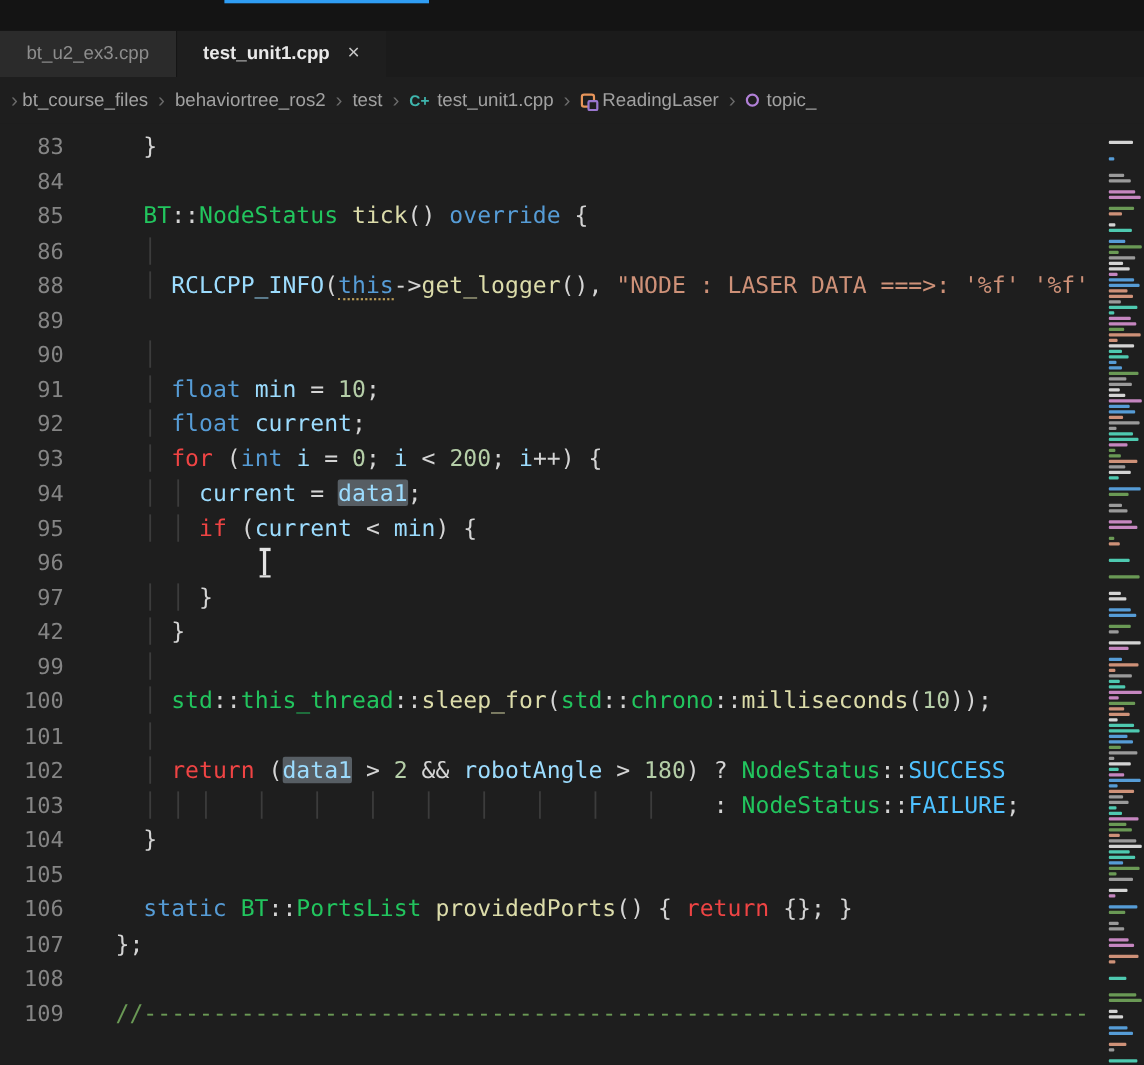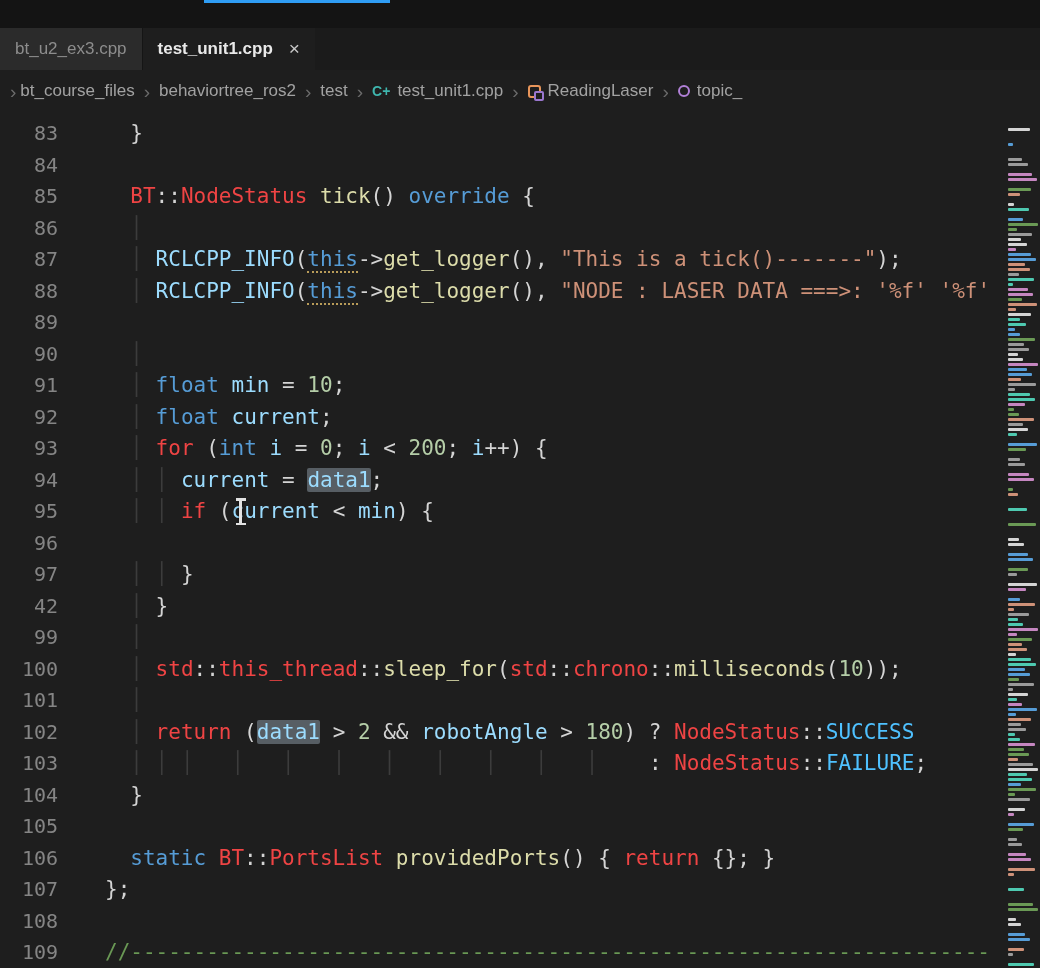--- a/index.html
+++ b/index.html
@@ -5,21 +5,21 @@
   * { box-sizing: border-box; margin: 0; padding: 0; }
   html,body { width:1040px; height:968px; overflow:hidden; background:#1e1e1e;
               font-family:"Liberation Sans", sans-serif; }
 
   
   .topstrip { position:relative; height:28px; background:#141414; }
   .topaccent { position:absolute; left:204px; top:0; width:186px; height:3px; background:#2f9df4; }
 
   
   .tabbar { height:42px; background:#1b1b1b; display:flex; align-items:stretch; }
-  .tab { display:flex; align-items:center; padding:0 15px; font-size:17px; cursor:pointer; }
+  .tab { display:flex; align-items:center; padding:0 24px; font-size:17px; cursor:pointer; }
   .tab.inactive { background:#2b2b2b; color:#8d8d8d; border-right:1px solid #151515; }
   .tab.active { background:#1e1e1e; color:#e9e9e9; font-weight:600; }
   .tab .close { margin-left:16px; font-size:19px; color:#c7c7c7; font-weight:400; }
 
   
   .crumbs { height:42px; background:#1e1e1e; display:flex; align-items:center;
             padding-left:10px; font-size:17px; color:#a2a2a2; white-space:nowrap; overflow:hidden; }
   .crumb { cursor:pointer; }
   .sep { color:#6b6b6b; margin:0 9px; font-size:19px; line-height:1; }
   .sep.lead { margin:0 4px 0 0; }
@@ -33,21 +33,21 @@
   
   .editor { position:relative; height:856px; padding-top:6px; overflow:hidden; background:#1e1e1e; }
   .row { display:flex; height:31.5px; line-height:31.5px;
          font-family:"DejaVu Sans Mono", monospace; font-size:21px;align-items:center; }
   .ln { flex:0 0 58px; width:58px; text-align:right; color:#858585; font-size:20px; }
   .code { white-space:pre; margin-left:47px; color:#d4d4d4; }
 
   .fg  { color:#d4d4d4; }
   .kw  { color:#569cd6; }
   .ctrl{ color:#ef4444; }
-  .typ { color:#ef4444; }
+  .typ { color:#22c55e; }
   .fn  { color:#dcdcaa; }
   .str { color:#ce9178; }
   .num { color:#b5cea8; }
   .cmt { color:#6a9955; }
   .vr  { color:#9cdcfe; }
   .enm { color:#4fc1ff; }
   .gd  { color:#3c3c3c; }
   .hl  { color:#9cdcfe; background:#575e64; border-radius:2px; }
   .th  { color:#569cd6; border-bottom:2px dotted #b99c59; }
 
@@ -108,24 +108,20 @@
         <span class="ln">84</span>
         <span class="code"><span class="fg">&nbsp;</span></span>
       </div>
       <div class="row">
         <span class="ln">85</span>
         <span class="code"><span class="fg">  </span><span class="typ">BT</span><span class="fg">::</span><span class="typ">NodeStatus</span><span class="fg"> </span><span class="fn">tick</span><span class="fg">() </span><span class="kw">override</span><span class="fg"> {</span></span>
       </div>
       <div class="row">
         <span class="ln">86</span>
         <span class="code"><span class="gd">  │</span></span>
-      </div>
-      <div class="row">
-        <span class="ln">87</span>
-        <span class="code"><span class="fg">  </span><span class="gd">│</span><span class="fg"> </span><span class="vr">RCLCPP_INFO</span><span class="fg">(</span><span class="th">this</span><span class="fg">-&gt;</span><span class="fn">get_logger</span><span class="fg">(), </span><span class="str">"This is a tick()-------"</span><span class="fg">);</span></span>
       </div>
       <div class="row">
         <span class="ln">88</span>
         <span class="code"><span class="fg">  </span><span class="gd">│</span><span class="fg"> </span><span class="vr">RCLCPP_INFO</span><span class="fg">(</span><span class="th">this</span><span class="fg">-&gt;</span><span class="fn">get_logger</span><span class="fg">(), </span><span class="str">"NODE : LASER DATA ===&gt;: '%f' '%f'</span></span>
       </div>
       <div class="row">
         <span class="ln">89</span>
       </div>
       <div class="row">
         <span class="ln">90</span>

